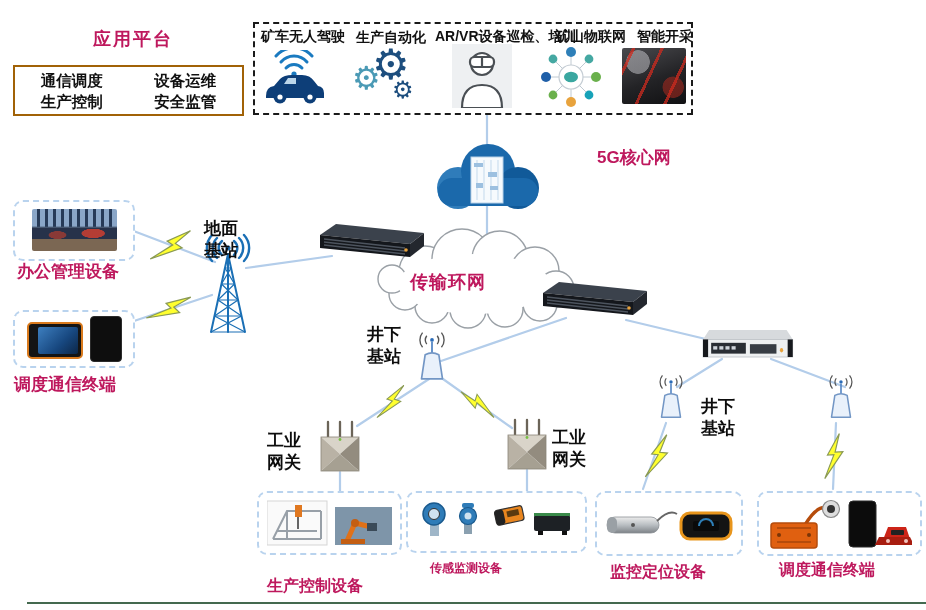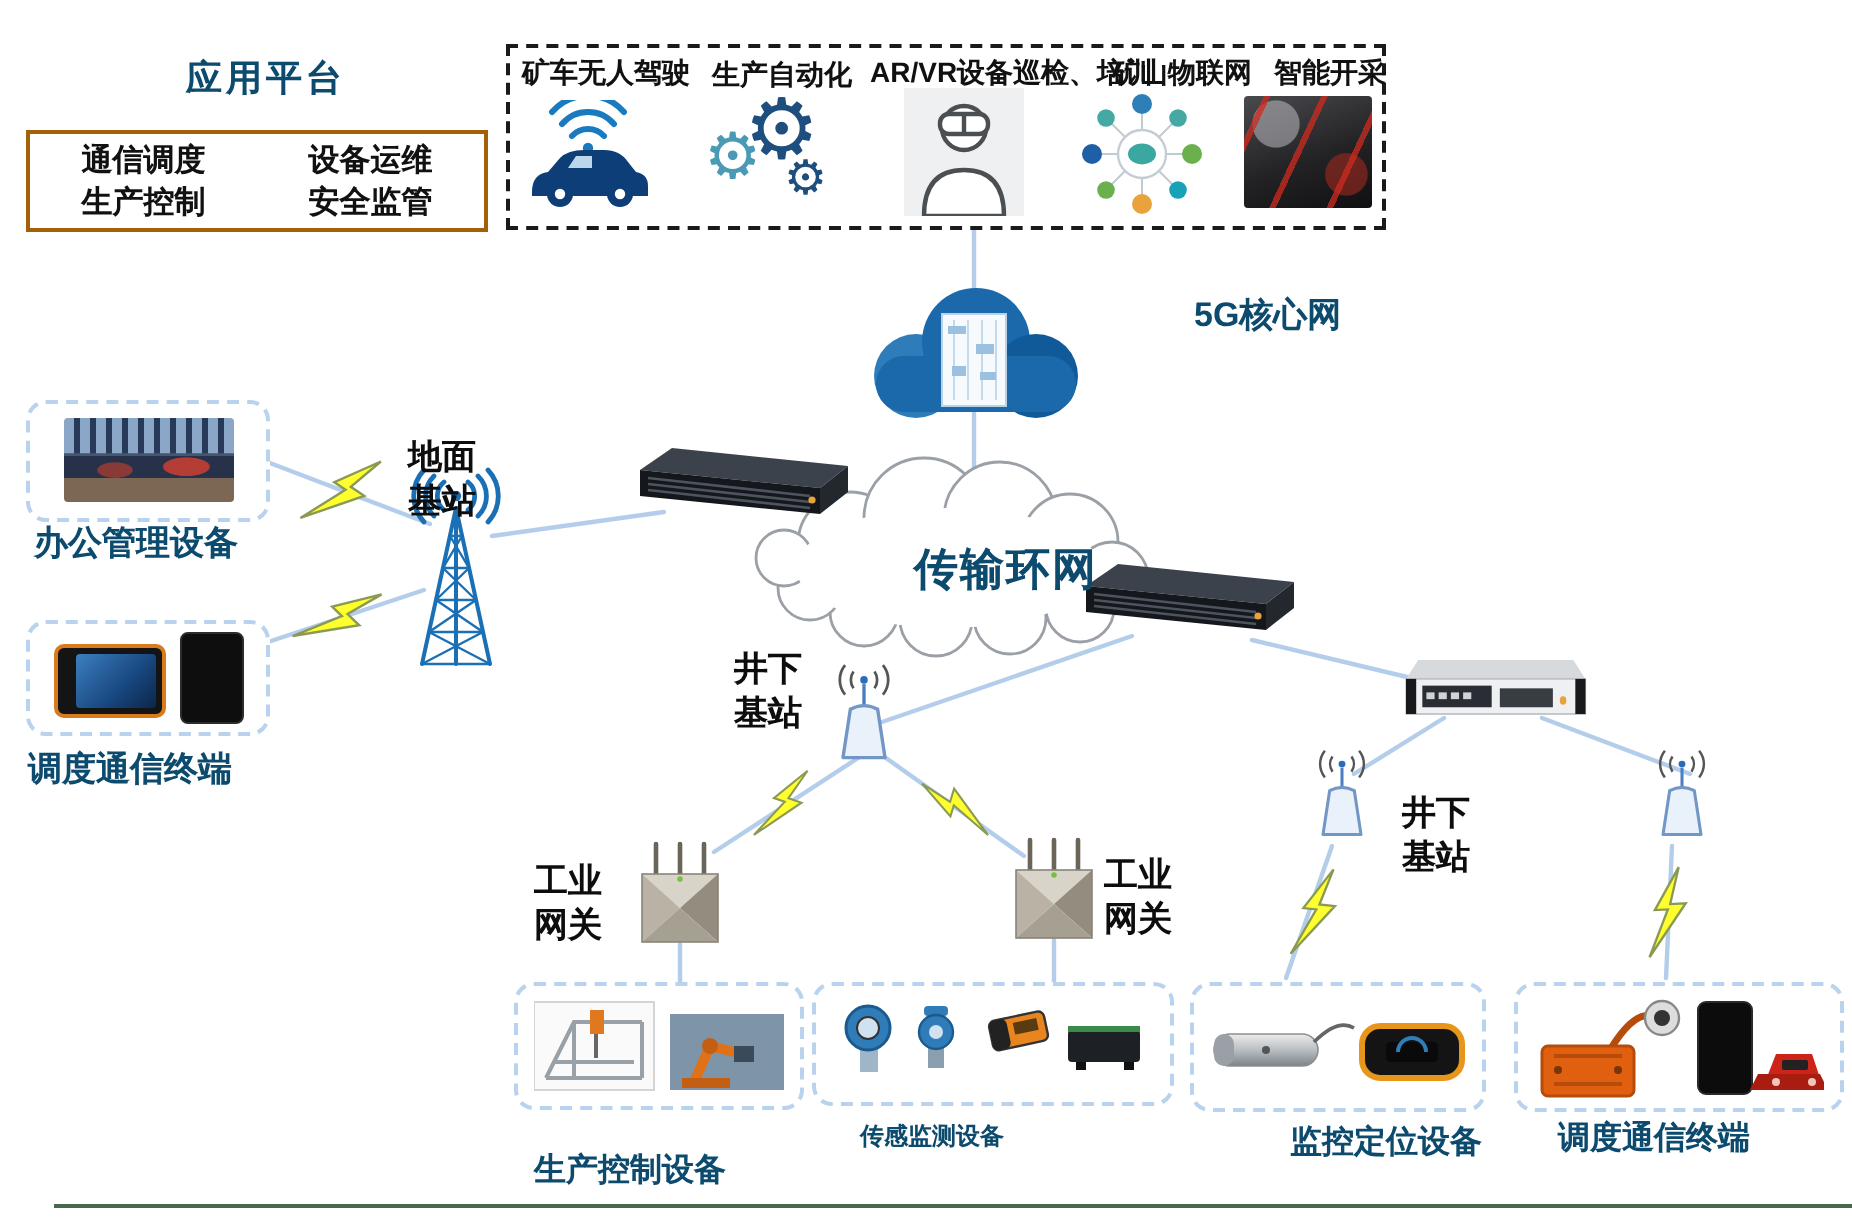--- a/index.html
+++ b/index.html
@@ -1,19 +1,19 @@
 <!DOCTYPE html>
 <html><head>
 <meta charset="utf-8">
 <style>
   html,body{margin:0;padding:0;background:#fff;}
   #canvas{position:relative;width:926px;height:610px;background:#fff;overflow:hidden;
     font-family:"Liberation Sans","DejaVu Sans",sans-serif;color:#111;}
   .abs{position:absolute;}
-  .lbl{position:absolute;font-weight:bold;color:#0c4a6e;line-height:1.25;white-space:nowrap;}
+  .lbl{position:absolute;font-weight:bold;color:#be185d;line-height:1.25;white-space:nowrap;}
   .lbl2{position:absolute;font-weight:bold;color:#0d0d0d;line-height:1.3;word-break:break-all;white-space:normal;}
   .dashbox{position:absolute;border:2px dashed #b9d3ee;border-radius:10px;background:#fff;}
   .appbox{position:absolute;left:253px;top:22px;width:436px;height:89px;border:2px dashed #1a1a1a;background:#fff;}
   .platbox{position:absolute;left:13px;top:65px;width:227px;height:47px;border:2px solid #a16207;
     display:grid;grid-template-columns:1fr 1fr;align-content:center;justify-items:center;
     font-weight:bold;font-size:15.5px;line-height:21px;}
   .applbl{position:absolute;font-weight:bold;font-size:14px;white-space:nowrap;}
   svg{display:block;}
   .gear{position:absolute;font-weight:normal;line-height:1;}
   .photo-office{position:absolute;left:17px;top:7px;width:85px;height:42px;border-radius:2px;
@@ -247,21 +247,21 @@
       <circle cx="51" cy="51" r="4.4" fill="#17a2b8"></circle>
     <circle cx="33" cy="58" r="5" fill="#e8a33d"></circle>
       <circle cx="15" cy="51" r="4.4" fill="#6ab04c"></circle>
     <circle cx="8" cy="33" r="5" fill="#1f5fa8"></circle>
       <circle cx="15" cy="15" r="4.4" fill="#45a8a2"></circle>
   </svg>
 
   <div class="photo-mining"></div>
 
   <div class="lbl" style="left:597px;top:147px;font-size:17px;">5G核心网</div>
-  <div class="lbl" style="left:437px;top:271px;font-size:22px;width:112px;text-align:right;letter-spacing:1px;">传输环网</div>
+  <div class="lbl" style="left:410px;top:271px;font-size:18px;width:112px;text-align:left;letter-spacing:1px;">传输环网</div>
   <div class="lbl2" style="left:204px;top:183px;font-size:17px;width:38px;margin-top:35px;">地面基站</div>
   <div class="lbl2" style="left:367px;top:324px;font-size:17px;width:38px;">井下基站</div>
   <div class="lbl2" style="left:701px;top:396px;font-size:17px;width:38px;">井下基站</div>
   <div class="lbl2" style="left:267px;top:430px;font-size:17px;width:38px;">工业网关</div>
   <div class="lbl2" style="left:552px;top:427px;font-size:17px;width:38px;">工业网关</div>
 
   <div class="dashbox" style="left:13px;top:200px;width:118px;height:57px;">
     <div class="photo-office"></div>
   </div>
   <div class="lbl" style="left:17px;top:261px;font-size:17px;">办公管理设备</div>
@@ -328,21 +328,21 @@
       <rect x="4" y="16" width="10" height="16" rx="5" fill="#9aa0a5"></rect>
       <path d="M 54,20 Q 66,8 74,13" fill="none" stroke="#666" stroke-width="1.8"></path>
       <circle cx="30" cy="24" r="2" fill="#555"></circle>
       <g>
         <rect x="78" y="12" width="50" height="26" rx="9" fill="#141414" stroke="#e8951c" stroke-width="3"></rect>
         <rect x="90" y="20" width="26" height="10" rx="2" fill="#0a0a0a"></rect>
         <path d="M 96,25 A 7 7 0 0 1 110,25" fill="none" stroke="#2e7fb8" stroke-width="2"></path>
       </g>
     </svg>
   </div>
-  <div class="lbl" style="left:610px;top:562px;font-size:16px;margin-left:35px;">监控定位设备</div>
+  <div class="lbl" style="left:610px;top:562px;font-size:16px;">监控定位设备</div>
 
   <div class="dashbox" style="left:757px;top:491px;width:161px;height:61px;">
     <svg class="abs" style="left:8px;top:4px;" width="145" height="54" viewBox="0 0 145 54">
       <path d="M 38,28 Q 50,8 60,11" fill="none" stroke="#b54c0c" stroke-width="3.5"></path>
       <circle cx="64" cy="12" r="8.5" fill="#ddd" stroke="#888" stroke-width="1.2"></circle>
       <circle cx="64" cy="12" r="4" fill="#333"></circle>
       <rect x="4" y="26" width="46" height="25" rx="3" fill="#e06010" stroke="#b54c0c" stroke-width="1.5"></rect>
       <line x1="10" y1="31" x2="44" y2="31" stroke="#b54c0c" stroke-width="2"></line>
       <line x1="10" y1="45" x2="44" y2="45" stroke="#b54c0c" stroke-width="2"></line>
       <circle cx="12" cy="38" r="2" fill="#7a3508"></circle>

